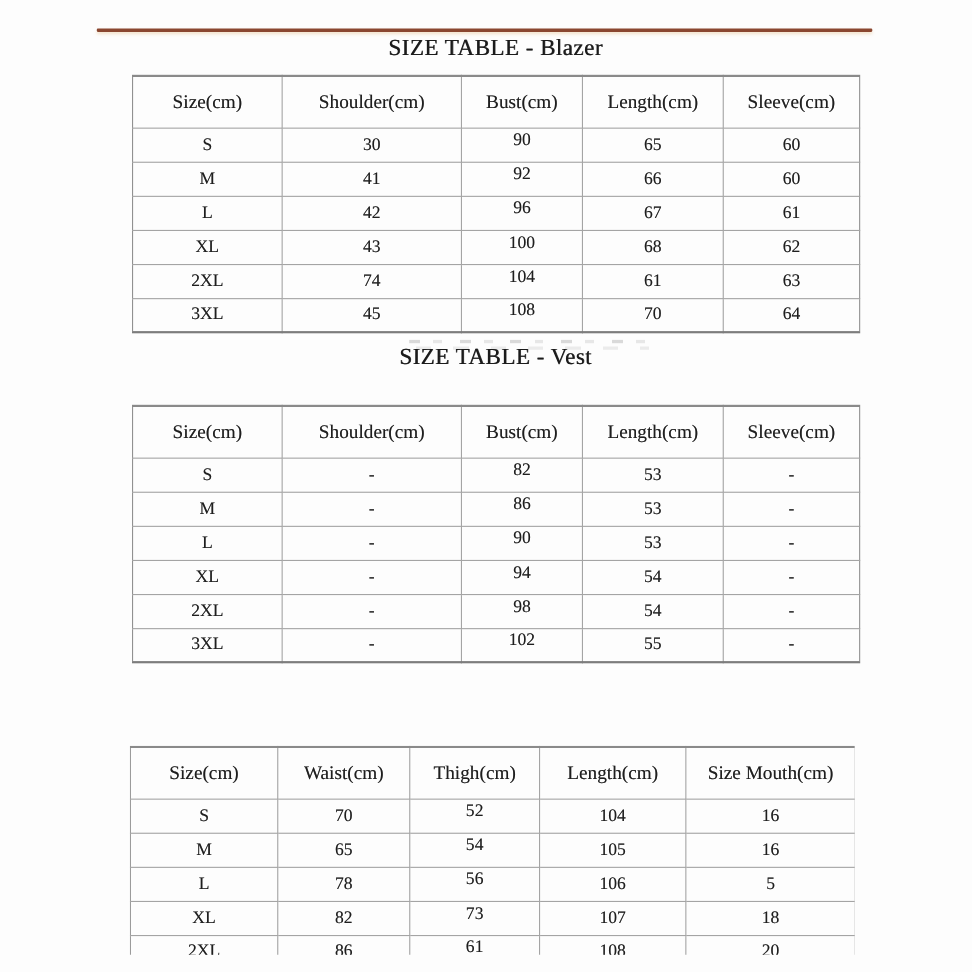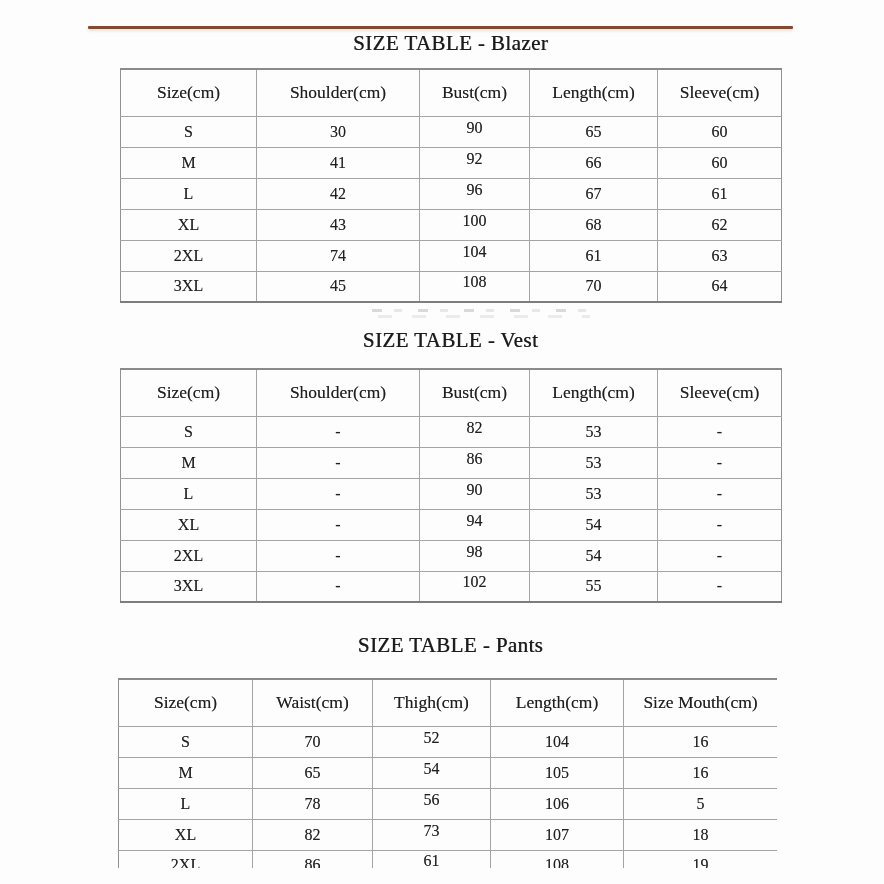--- a/index.html
+++ b/index.html
@@ -25,21 +25,21 @@
     position: absolute;
     left: 120px; width: 661px;
     text-align: center;
     font-size: 21px;
     letter-spacing: 0.4px;
     color: #1b1b1b;
     text-shadow: 0.5px 0 0.4px rgba(25,25,25,0.75);
     white-space: nowrap;
   }
   #title-blazer { top: 31px; }
-  #title-vest   { top: 328px; }
+  #title-vest   { top: 312px; }
   #title-pants  { top: 633px; }
 
   table.size-table {
     position: absolute;
     border-collapse: collapse;
     table-layout: fixed;
     background: transparent;
   }
   #table-blazer { left: 120px; top: 68px;  width: 661px; }
   #table-vest   { left: 120px; top: 368px; width: 661px; }
@@ -231,21 +231,20 @@
         <tr>
           <td><span>3XL</span></td>
           <td><span>-</span></td>
           <td class="raised"><span>102</span></td>
           <td><span>55</span></td>
           <td><span>-</span></td>
         </tr>
       </tbody>
     </table>
 
-  <div class="section-title" id="title-pants">SIZE TABLE - Pants</div>
 
   <div class="pants-clip">
     <table class="size-table" id="table-pants">
         <colgroup>
           <col style="width: 134px;">
           <col style="width: 120px;">
           <col style="width: 118px;">
           <col style="width: 133px;">
           <col style="width: 154px;">
         </colgroup>
@@ -285,19 +284,19 @@
             <td><span>82</span></td>
             <td class="raised"><span>73</span></td>
             <td><span>107</span></td>
             <td><span>18</span></td>
           </tr>
           <tr>
             <td><span>2XL</span></td>
             <td><span>86</span></td>
             <td class="raised"><span>61</span></td>
             <td><span>108</span></td>
-            <td><span>19</span></td>
+            <td><span>20</span></td>
           </tr>
         </tbody>
       </table>
   </div>
 
 </div>
 
 </body></html>

